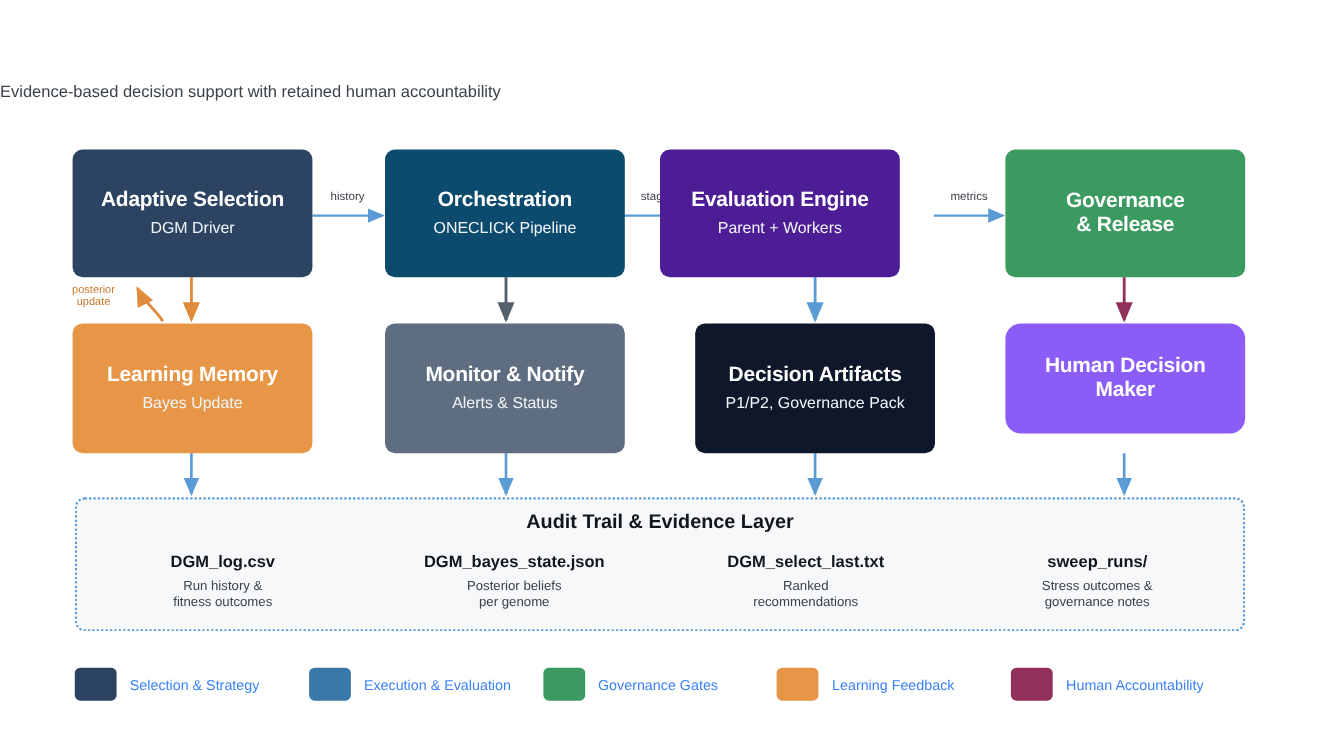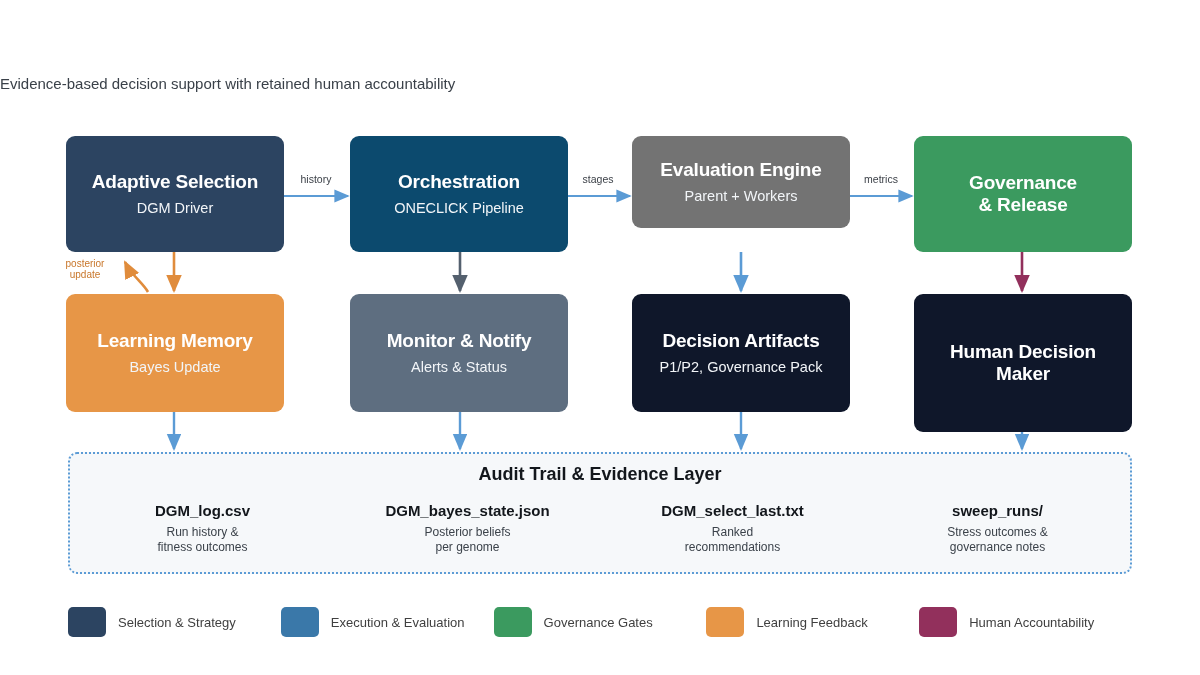--- a/index.html
+++ b/index.html
@@ -83,21 +83,21 @@
     width: 1064px; height: 36px;
     display: flex; flex-direction: row; align-items: center;
   }
   .legend-item {
     flex: 1 1 0; display: flex; flex-direction: row; align-items: center;
   }
   .legend-swatch {
     width: 38px; height: 30px; border-radius: 5px; flex: 0 0 auto;
   }
   .legend-label {
-    font-size: 13px; color: #404040; margin-left: 12px; white-space: nowrap;
+    font-size: 13px; color: #3b82f6; margin-left: 12px; white-space: nowrap;
   }
 </style>
 </head>
 <body>
 
 <div id="stage">
 
   <div class="subtitle">Evidence-based decision support with retained human accountability</div>
 
   <svg class="conn" style="left:0; top:0; width:1200px; height:675px;" viewBox="0 0 1200 675" xmlns="http://www.w3.org/2000/svg">
@@ -147,21 +147,21 @@
   <div class="node" style="left:66px; top:136px; width:218px; height:116px; background:#2c4461;">
     <div class="n-title">Adaptive Selection</div>
     <div class="n-sub">DGM Driver</div>
   </div>
 
   <div class="node" style="left:350px; top:136px; width:218px; height:116px; background:#0c4a6e;">
     <div class="n-title">Orchestration</div>
     <div class="n-sub">ONECLICK Pipeline</div>
   </div>
 
-  <div class="node" style="left:632px; top:136px; width:218px; height:92px; background:#737373;">
+  <div class="node" style="left:600px; top:136px; width:218px; height:116px; background:#4c1d95;">
     <div class="n-title">Evaluation Engine</div>
     <div class="n-sub">Parent + Workers</div>
   </div>
 
   <div class="node no-sub" style="left:914px; top:136px; width:218px; height:116px; background:#3b9a5f;">
     <div class="n-title" style="white-space:pre-line;">Governance
 &amp; Release</div>
 
   </div>
 
@@ -173,21 +173,21 @@
   <div class="node" style="left:350px; top:294px; width:218px; height:118px; background:#5e6e80;text-align:right;">
     <div class="n-title">Monitor &amp; Notify</div>
     <div class="n-sub">Alerts &amp; Status</div>
   </div>
 
   <div class="node" style="left:632px; top:294px; width:218px; height:118px; background:#0f172a;">
     <div class="n-title">Decision Artifacts</div>
     <div class="n-sub">P1/P2, Governance Pack</div>
   </div>
 
-  <div class="node no-sub" style="left:914px; top:294px; width:218px; height:138px; background:#0f172a;">
+  <div class="node no-sub" style="left:914px; top:294px; width:218px; height:100px; background:#8b5cf6;border-radius:14px;">
     <div class="n-title" style="white-space:pre-line;">Human Decision
 Maker</div>
 
   </div>
 
   <div class="audit">
     <div class="audit-head">Audit Trail &amp; Evidence Layer</div>
     <div class="artifacts">
       <div class="artifact">
         <div class="a-name">DGM_log.csv</div>

